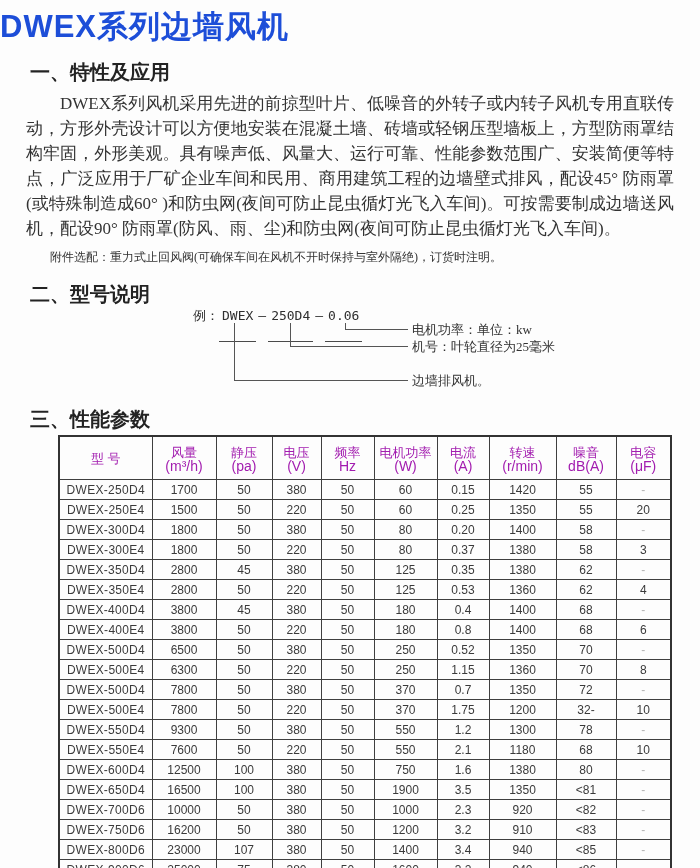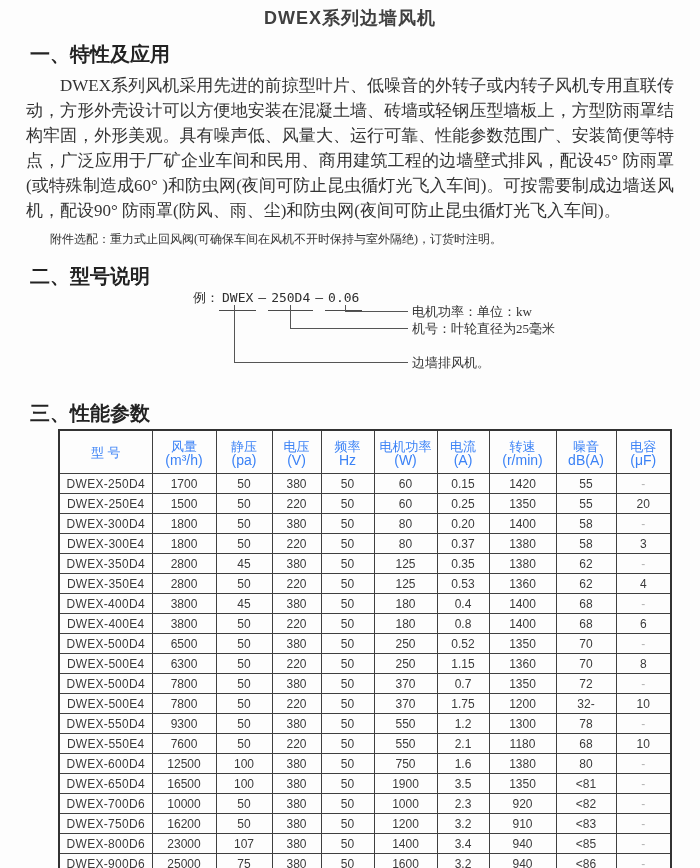--- a/index.html
+++ b/index.html
@@ -5,65 +5,65 @@
   html,body{margin:0;padding:0;}
   body{
     width:700px;height:868px;overflow:hidden;background:#fdfdfd;
     font-family:"Liberation Serif","DejaVu Serif",serif;
     color:#2e2e2e;
     -webkit-font-smoothing:antialiased;
   }
   .page{position:relative;width:700px;height:868px;}
 
   .doc-title{
-    margin:6px 0 0;text-align:center;
+    margin:6px 0 0;
     font-family:"Liberation Sans","DejaVu Sans",sans-serif;
-    font-size:18px;font-weight:bold;letter-spacing:1px;color:#404040;
+    font-size:31px;font-weight:bold;letter-spacing:1px;color:#1d4ed8;
   }
   .sec-heading{
     margin:12px 0 0 30px;
     font-family:"Liberation Sans","DejaVu Sans",sans-serif;
     font-size:20px;font-weight:bold;color:#232323;line-height:24px;
   }
   .para{
     margin:7px 26px 0 26px;
     font-size:17px;line-height:25px;text-align:justify;
     text-indent:2em;color:#333;
   }
   .para.tight{margin-top:4px;font-size:12px;font-family:Liberation Serif, serif;}
 
   
   .diagram{position:relative;height:100px;margin-top:1px;font-size:13px;color:#333;}
   .dg-example{
     position:absolute;left:193px;top:0;height:16px;
     font-family:"DejaVu Sans Mono","Liberation Mono",monospace;
     font-size:13px;color:#2f2f2f;white-space:nowrap;
   }
-  .dg-part{border-bottom:1px solid #4a4a4a;padding:0 3px 5px;}
+  .dg-part{border-bottom:1px solid #4a4a4a;padding:0 3px 18px;}
   .dg-dash{padding:0 2px;}
   .vline{position:absolute;width:1px;background:#555;}
   .hline{position:absolute;height:1px;background:#555;}
   .dg-label{
     position:absolute;white-space:nowrap;line-height:15px;
     font-size:13px;color:#333;
   }
 
   
   .perf-table{
     margin:4px 0 0 58px;border-collapse:collapse;table-layout:fixed;
     width:614px;
     font-family:"Liberation Sans","DejaVu Sans",sans-serif;
   }
   .perf-table th,.perf-table td{
     border:1px solid #3f3f3f;text-align:center;vertical-align:middle;
     overflow:hidden;
   }
   .perf-table{border:2px solid #333;}
   .perf-table th{
-    height:40px;padding:1px;font-weight:normal;color:#3b82f6;background:#fdfdfd;
+    height:40px;padding:1px;font-weight:normal;color:#a21caf;background:#fdfdfd;
   }
   .col-name{font-size:13px;line-height:15px;}
   .col-unit{font-size:14px;line-height:12px;}
   .perf-table td{
     height:19px;font-size:12px;color:#3a3a3a;padding:0 1px;
   }
   .perf-table td.model{letter-spacing:.3px;}
   .perf-table td.dim{color:#b3b3b3;}
 </style>
 </head>
@@ -89,21 +89,21 @@
     <div class="vline" style="left:290px;top:16px;height:23px;"></div>
     <div class="hline" style="left:290px;top:39px;width:118px;"></div>
     <div class="dg-label" style="left:412px;top:32px;">机号：叶轮直径为25毫米</div>
 
 
     <div class="vline" style="left:234px;top:16px;height:57px;"></div>
     <div class="hline" style="left:234px;top:73px;width:174px;"></div>
     <div class="dg-label" style="left:412px;top:66px;">边墙排风机。</div>
   </div>
 
-  <h2 class="sec-heading" style="margin-top:12px;">三、性能参数</h2>
+  <h2 class="sec-heading" style="margin-top:0;">三、性能参数</h2>
 
   <table class="perf-table">
     <colgroup>
       <col style="width:93px">
         <col style="width:64px">
         <col style="width:56px">
       <col style="width:49px">
         <col style="width:53px">
         <col style="width:63px">
       <col style="width:52px">

